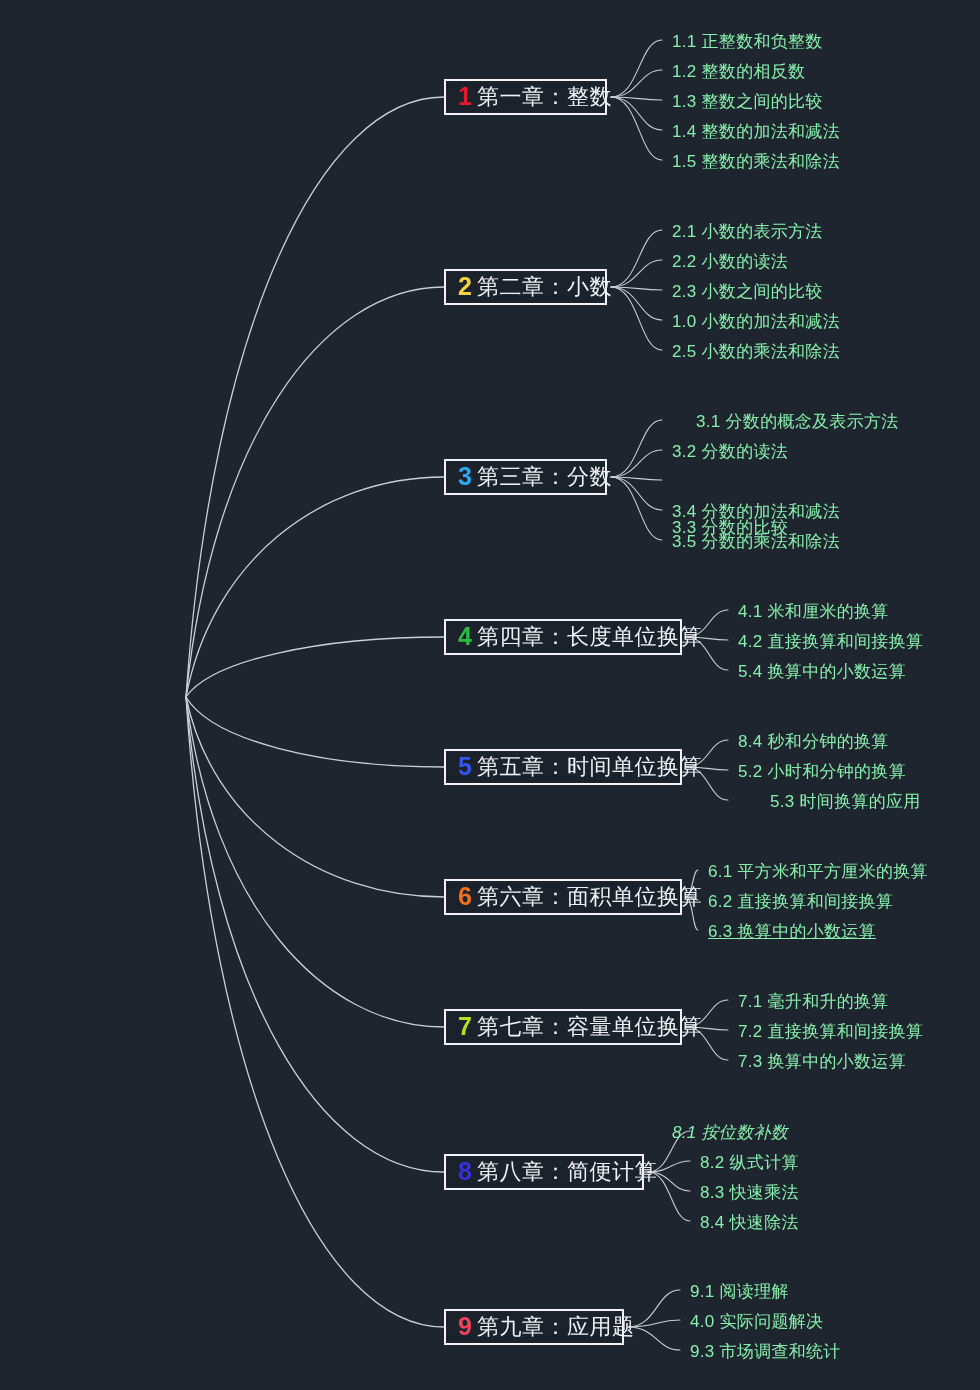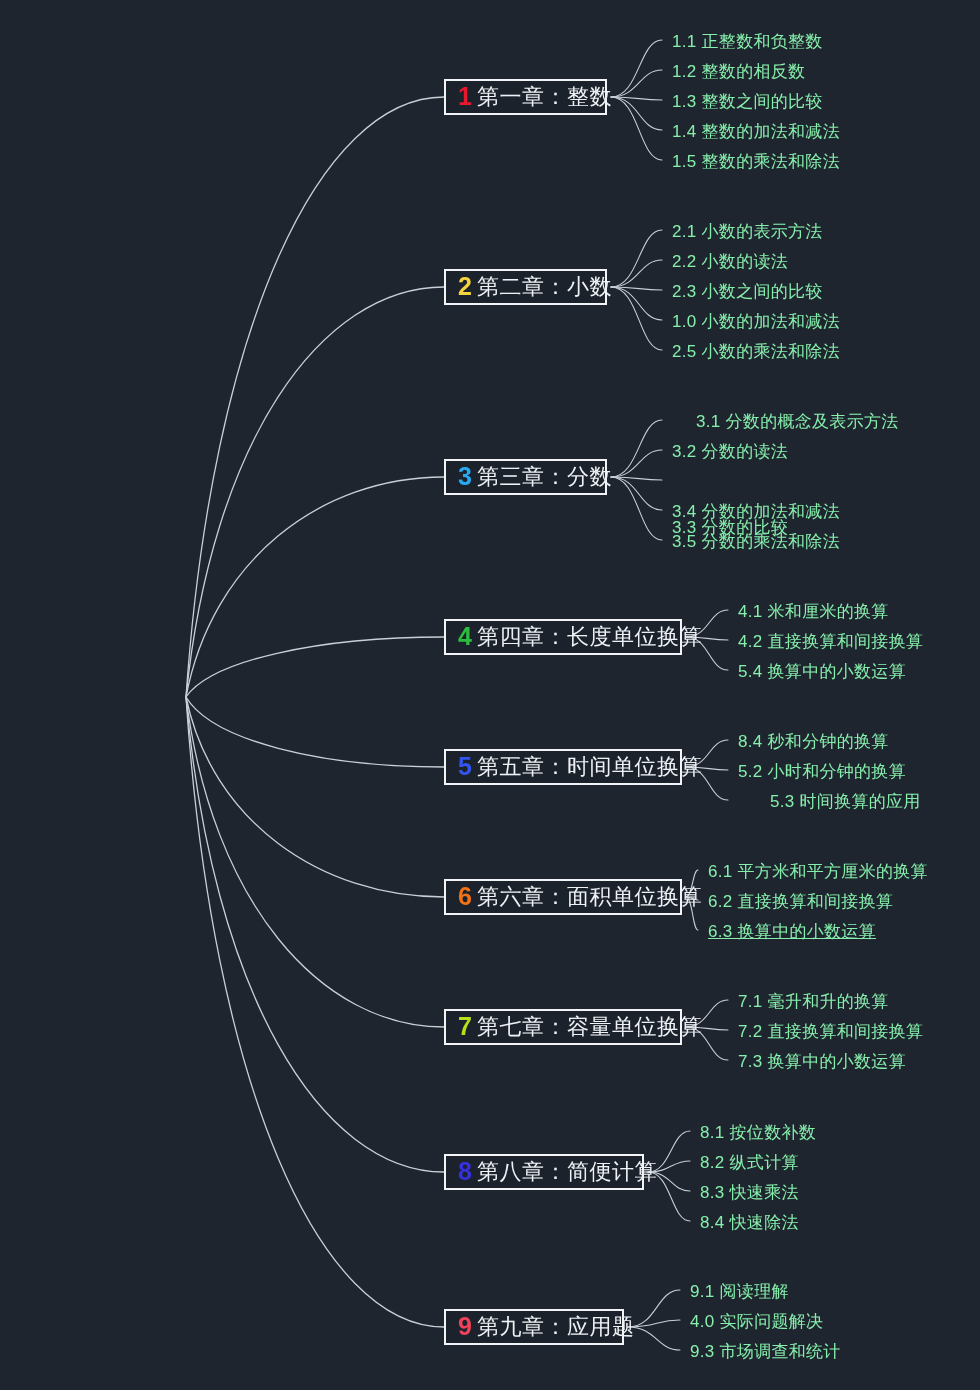--- a/index.html
+++ b/index.html
@@ -184,21 +184,21 @@
       <div class="sub-item" style="left: 738px; top: 663px;">5.4 换算中的小数运算</div>
       <div class="sub-item" style="left: 738px; top: 733px;">8.4 秒和分钟的换算</div>
       <div class="sub-item" style="left: 738px; top: 763px;">5.2 小时和分钟的换算</div>
       <div class="sub-item" style="left: 738px; top: 793px; margin-left: 32px;">5.3 时间换算的应用</div>
       <div class="sub-item" style="left: 708px; top: 863px;">6.1 平方米和平方厘米的换算</div>
       <div class="sub-item" style="left: 708px; top: 893px;">6.2 直接换算和间接换算</div>
       <div class="sub-item" style="left: 708px; top: 923px; text-decoration: underline;">6.3 换算中的小数运算</div>
       <div class="sub-item" style="left: 738px; top: 993px;">7.1 毫升和升的换算</div>
       <div class="sub-item" style="left: 738px; top: 1023px;">7.2 直接换算和间接换算</div>
       <div class="sub-item" style="left: 738px; top: 1053px;">7.3 换算中的小数运算</div>
-      <div class="sub-item" style="left: 700px; top: 1124px;">8.1 按位数补数</div>
+      <div class="sub-item" style="left: 672px; top: 1124px; font-style: italic;">8.1 按位数补数</div>
       <div class="sub-item" style="left: 700px; top: 1154px; text-align: center;">8.2 纵式计算</div>
       <div class="sub-item" style="left: 700px; top: 1184px;">8.3 快速乘法</div>
       <div class="sub-item" style="left: 700px; top: 1214px;">8.4 快速除法</div>
       <div class="sub-item" style="left: 690px; top: 1283px;">9.1 阅读理解</div>
       <div class="sub-item" style="left: 690px; top: 1313px;">4.0 实际问题解决</div>
       <div class="sub-item" style="left: 690px; top: 1343px;">9.3 市场调查和统计</div>
     </div>
 
 </div>
 

